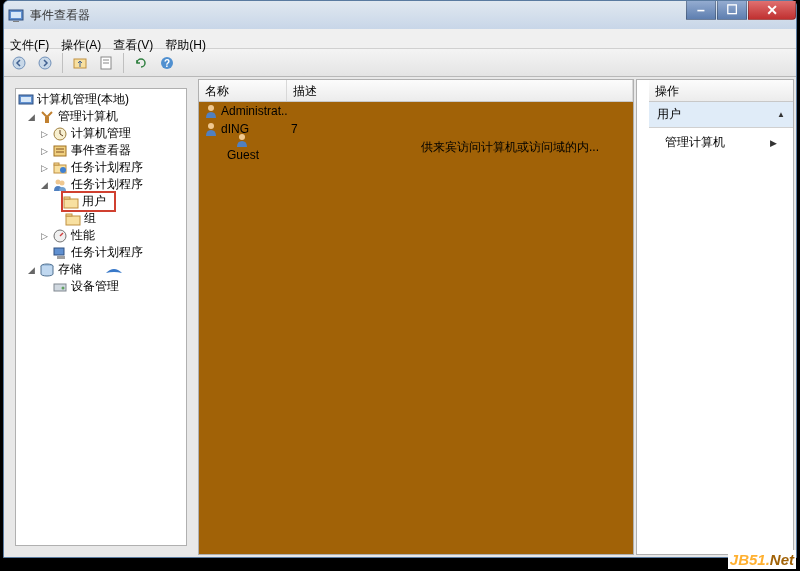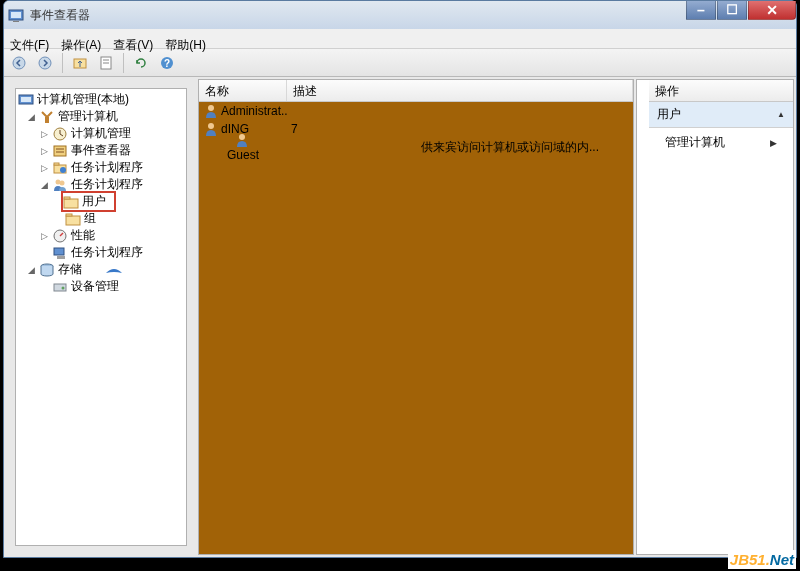--- a/index.html
+++ b/index.html
@@ -32,21 +32,21 @@
 .listrow { display: flex; height: 18px; align-items: center; }
 .listcell { padding: 0 4px; overflow: hidden; white-space: nowrap; text-overflow: ellipsis; }
 .user-icon { width: 16px; height: 16px; margin-right: 2px; flex-shrink:0; display:inline-block; }
 .rightpane { width: 158px; background: #fff; border: 1px solid #b0b0b0; margin: 2px; padding-left: 12px; }
 .actions-header { height: 22px; background: linear-gradient(#fcfcfc, #ececec); border-bottom: 1px solid #c8c8c8; padding: 3px 6px; }
 .actions-section { background: #e0ecf8; padding: 4px 8px; display: flex; align-items: center; border-bottom: 1px solid #d0d0d0; }
 .actions-item { padding: 6px 16px; display: flex; align-items: center; justify-content: space-between; }
 .arrow-up { color: #333; font-size: 8px; }
 .arrow-right { font-size: 9px; color: #333; }
 .watermark { position: absolute; right: 4px; bottom: 2px; font: bold italic 15px Arial; color: #ffb030; background: #fff; padding: 1px 2px; }
-.watermark .net { color: #0369a1; }
+.watermark .net { color: #a16207; }
 svg { display: block; }
 </style>
 </head>
 <body>
 
 <div class="window">
 
   <div class="titlebar">
     <span class="appicon">
       <svg viewBox="0 0 16 16">

